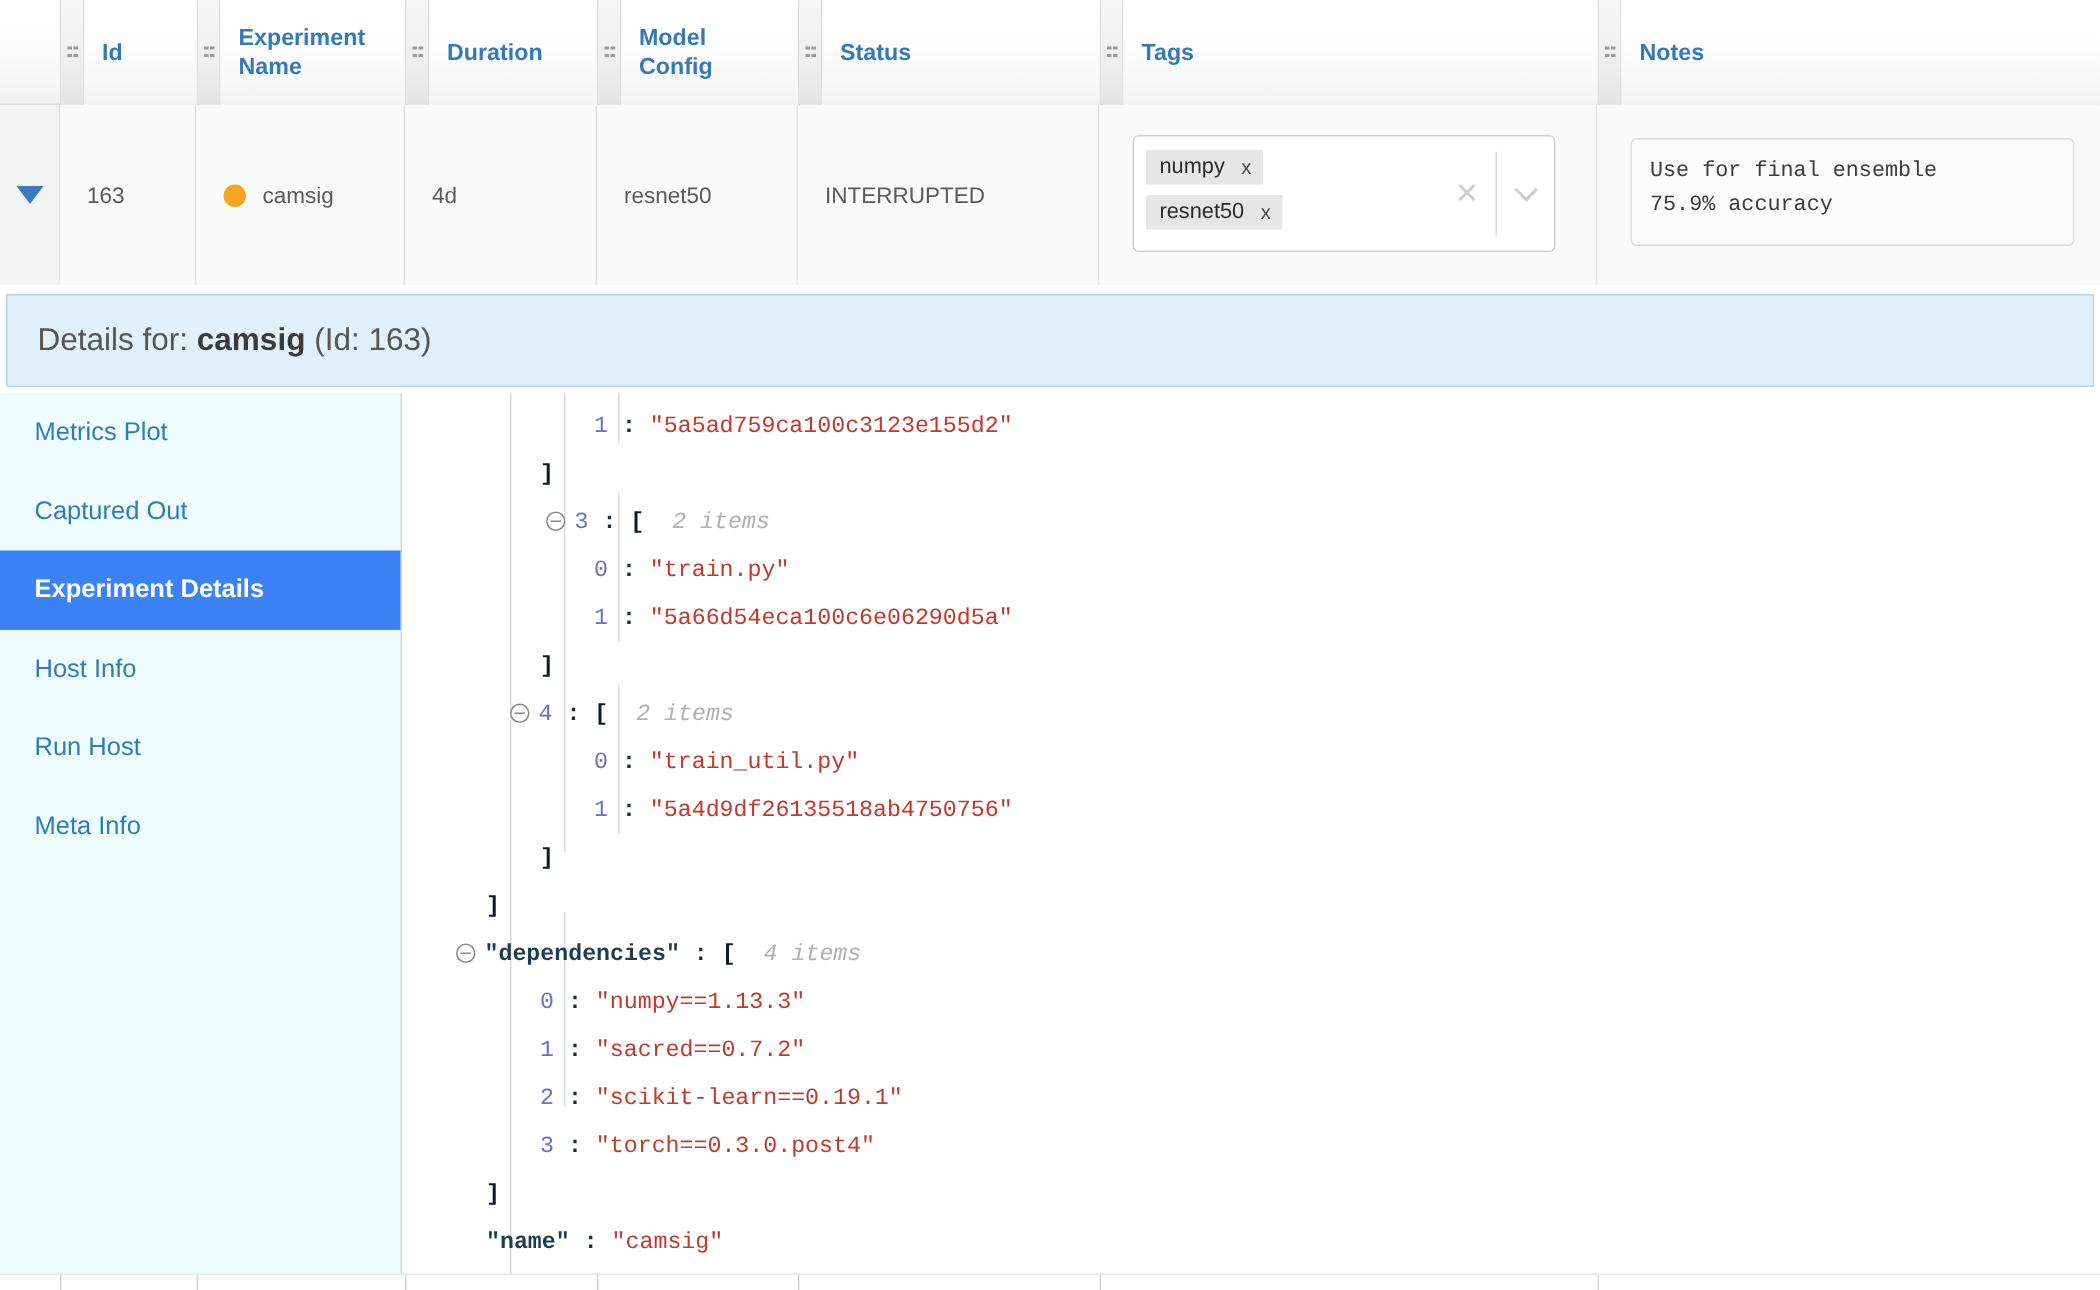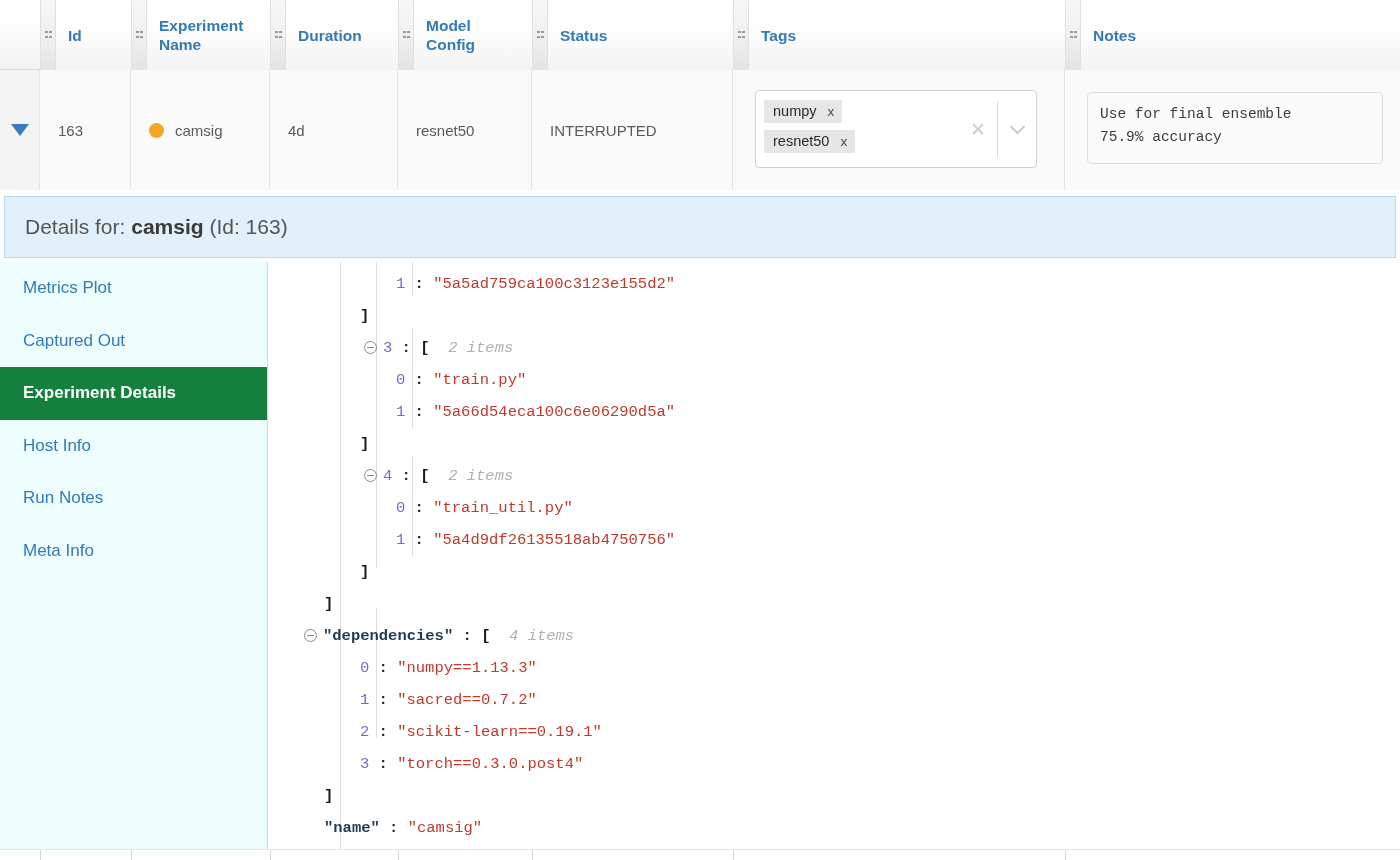--- a/index.html
+++ b/index.html
@@ -112,21 +112,21 @@
 
   
   .sidebar {
     position:absolute; left:0; top:262px; width:268px; height:588px;
     background:#edfdfd; border-right:1px solid #cbd9dd;
   }
   .side-item {
     height:52.5px; display:flex; align-items:center;
     padding-left:23px; font-size:17px; color:#337ab7; cursor:pointer;
   }
-  .side-item.active { background:#15803d; color:#ffffff; font-weight:bold; }
+  .side-item.active { background:#3b82f6; color:#ffffff; font-weight:bold; }
 
   
   .jsonpane {
     position:absolute; left:268px; top:262px; width:1132px; height:588px;
     background:#ffffff; overflow:hidden;
     font-family:"Liberation Mono", monospace; font-size:15.5px;
   }
   .jline { height:32px; line-height:32px; white-space:pre; position:relative; }
   .minus {
     display:inline-block; width:13px; height:13px; border:1.4px solid #8a8a8a;
@@ -311,41 +311,41 @@
       <div class="side-item">
         <span>Captured Out</span>
       </div>
       <div class="side-item active">
         <span>Experiment Details</span>
       </div>
       <div class="side-item">
         <span>Host Info</span>
       </div>
       <div class="side-item">
-        <span>Run Notes</span>
+        <span>Run Host</span>
       </div>
       <div class="side-item">
         <span>Meta Info</span>
       </div>
     </div>
 
   <div class="jsonpane" id="jsonpane">
       <span class="guide" style="left: 72px; top: 0px; height: 588px;"></span>
       <span class="guide" style="left: 108px; top: 0px; height: 306px;"></span>
       <span class="guide" style="left: 144px; top: 0px; height: 34px;"></span>
       <span class="guide" style="left: 144px; top: 66px; height: 100px;"></span>
       <span class="guide" style="left: 144px; top: 194px; height: 100px;"></span>
       <span class="guide" style="left: 108px; top: 346px; height: 130px;"></span>
       <div class="jline" style="padding-left: 128px; margin-top: 6px;"><span class="k-idx">1</span><span class="punc"> : </span><span class="val">"5a5ad759ca100c3123e155d2"</span></div>
       <div class="jline" style="padding-left: 92px; margin-top: 0px;"><span class="brack">]</span></div>
       <div class="jline" style="padding-left: 116px; margin-top: 0px;"><span class="minus" style="margin-left: -20px;"></span><span class="k-idx">3</span><span class="punc"> : </span><span class="brack">[</span><span class="cnt">  2 items</span></div>
       <div class="jline" style="padding-left: 128px; margin-top: 0px;"><span class="k-idx">0</span><span class="punc"> : </span><span class="val">"train.py"</span></div>
       <div class="jline" style="padding-left: 128px; margin-top: 0px;"><span class="k-idx">1</span><span class="punc"> : </span><span class="val">"5a66d54eca100c6e06290d5a"</span></div>
       <div class="jline" style="padding-left: 92px; margin-top: 0px;"><span class="brack">]</span></div>
-      <div class="jline" style="padding-left: 116px; margin-top: 0px;"><span class="minus" style="margin-left: -20px;"></span><span class="k-idx">4</span><span class="punc"> : </span><span class="brack">[</span><span class="cnt">  2 items</span></div>
+      <div class="jline" style="padding-left: 92px; margin-top: 0px;"><span class="minus" style="margin-left: -20px;"></span><span class="k-idx">4</span><span class="punc"> : </span><span class="brack">[</span><span class="cnt">  2 items</span></div>
       <div class="jline" style="padding-left: 128px; margin-top: 0px;"><span class="k-idx">0</span><span class="punc"> : </span><span class="val">"train_util.py"</span></div>
       <div class="jline" style="padding-left: 128px; margin-top: 0px;"><span class="k-idx">1</span><span class="punc"> : </span><span class="val">"5a4d9df26135518ab4750756"</span></div>
       <div class="jline" style="padding-left: 92px; margin-top: 0px;"><span class="brack">]</span></div>
       <div class="jline" style="padding-left: 56px; margin-top: 0px;"><span class="brack">]</span></div>
       <div class="jline" style="padding-left: 56px; margin-top: 0px;"><span class="minus" style="margin-left: -20px;"></span><span class="k-str">"dependencies"</span><span class="punc"> : </span><span class="brack">[</span><span class="cnt">  4 items</span></div>
       <div class="jline" style="padding-left: 92px; margin-top: 0px;"><span class="k-idx">0</span><span class="punc"> : </span><span class="val">"numpy==1.13.3"</span></div>
       <div class="jline" style="padding-left: 92px; margin-top: 0px;"><span class="k-idx">1</span><span class="punc"> : </span><span class="val">"sacred==0.7.2"</span></div>
       <div class="jline" style="padding-left: 92px; margin-top: 0px;"><span class="k-idx">2</span><span class="punc"> : </span><span class="val">"scikit-learn==0.19.1"</span></div>
       <div class="jline" style="padding-left: 92px; margin-top: 0px;"><span class="k-idx">3</span><span class="punc"> : </span><span class="val">"torch==0.3.0.post4"</span></div>
       <div class="jline" style="padding-left: 56px; margin-top: 0px;"><span class="brack">]</span></div>

